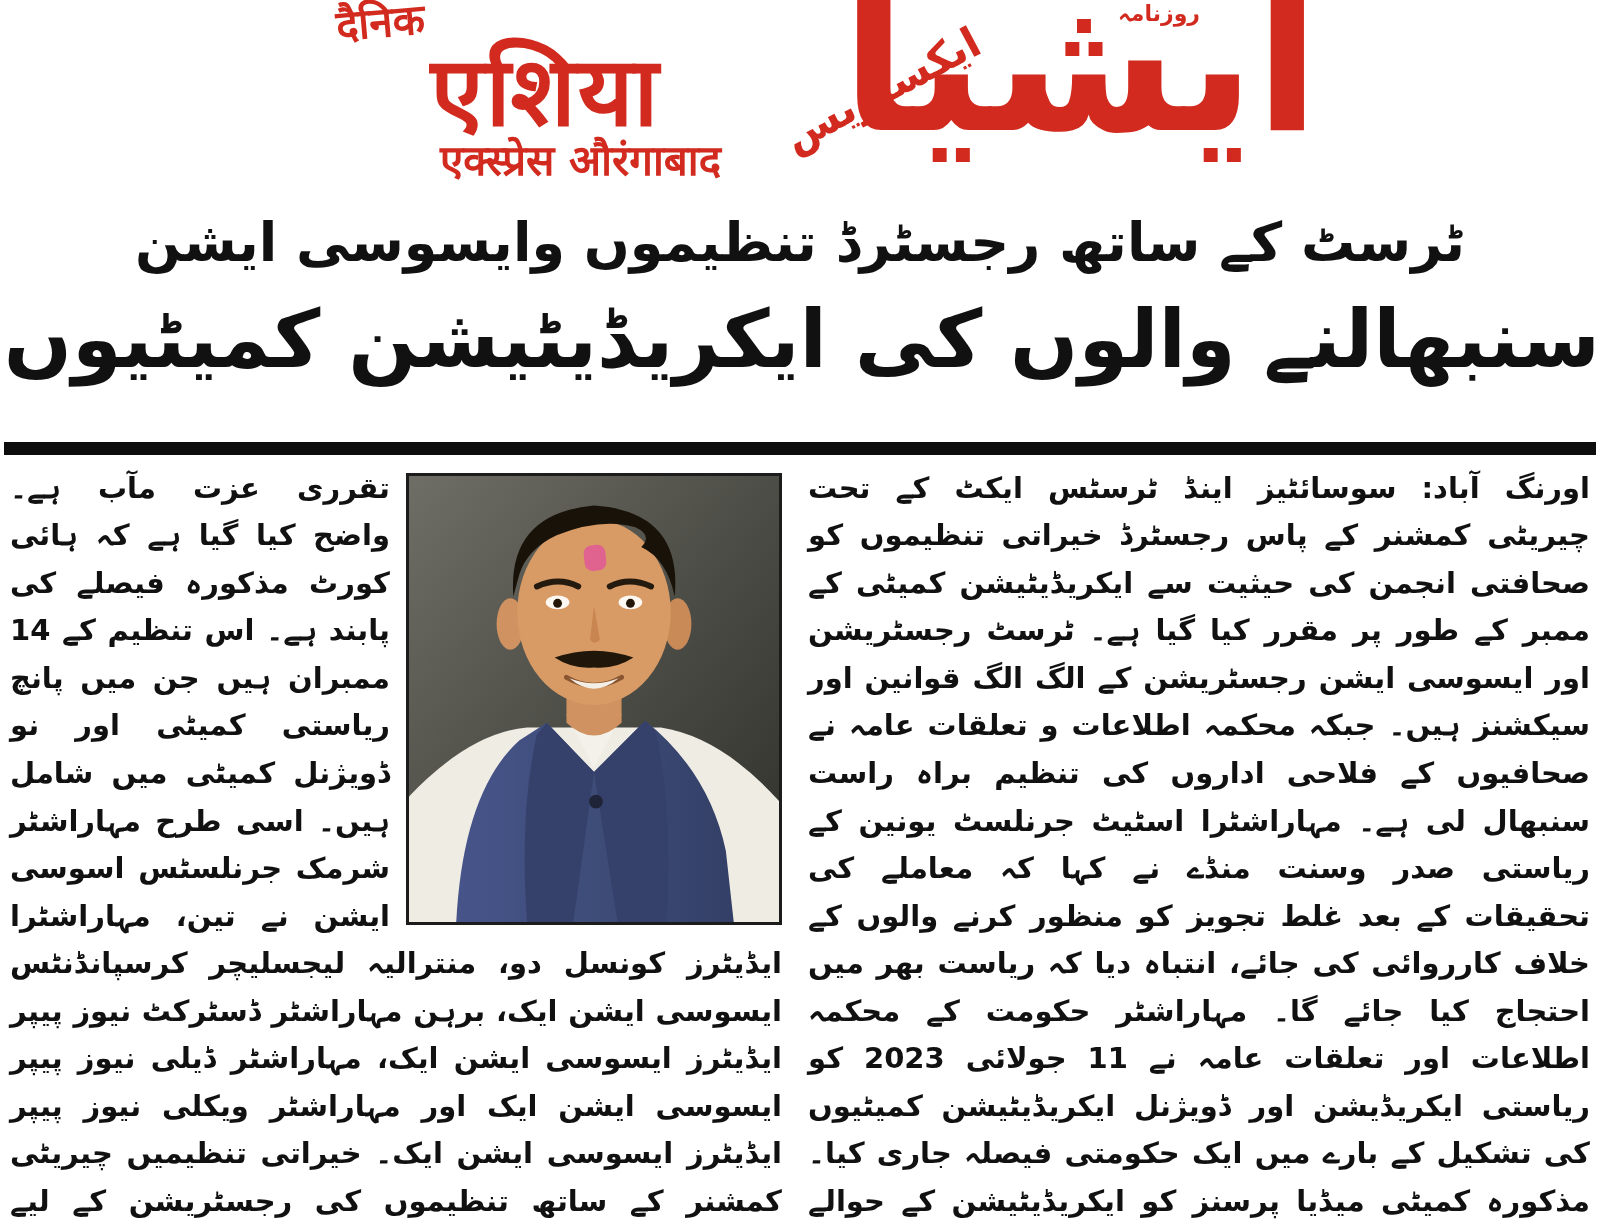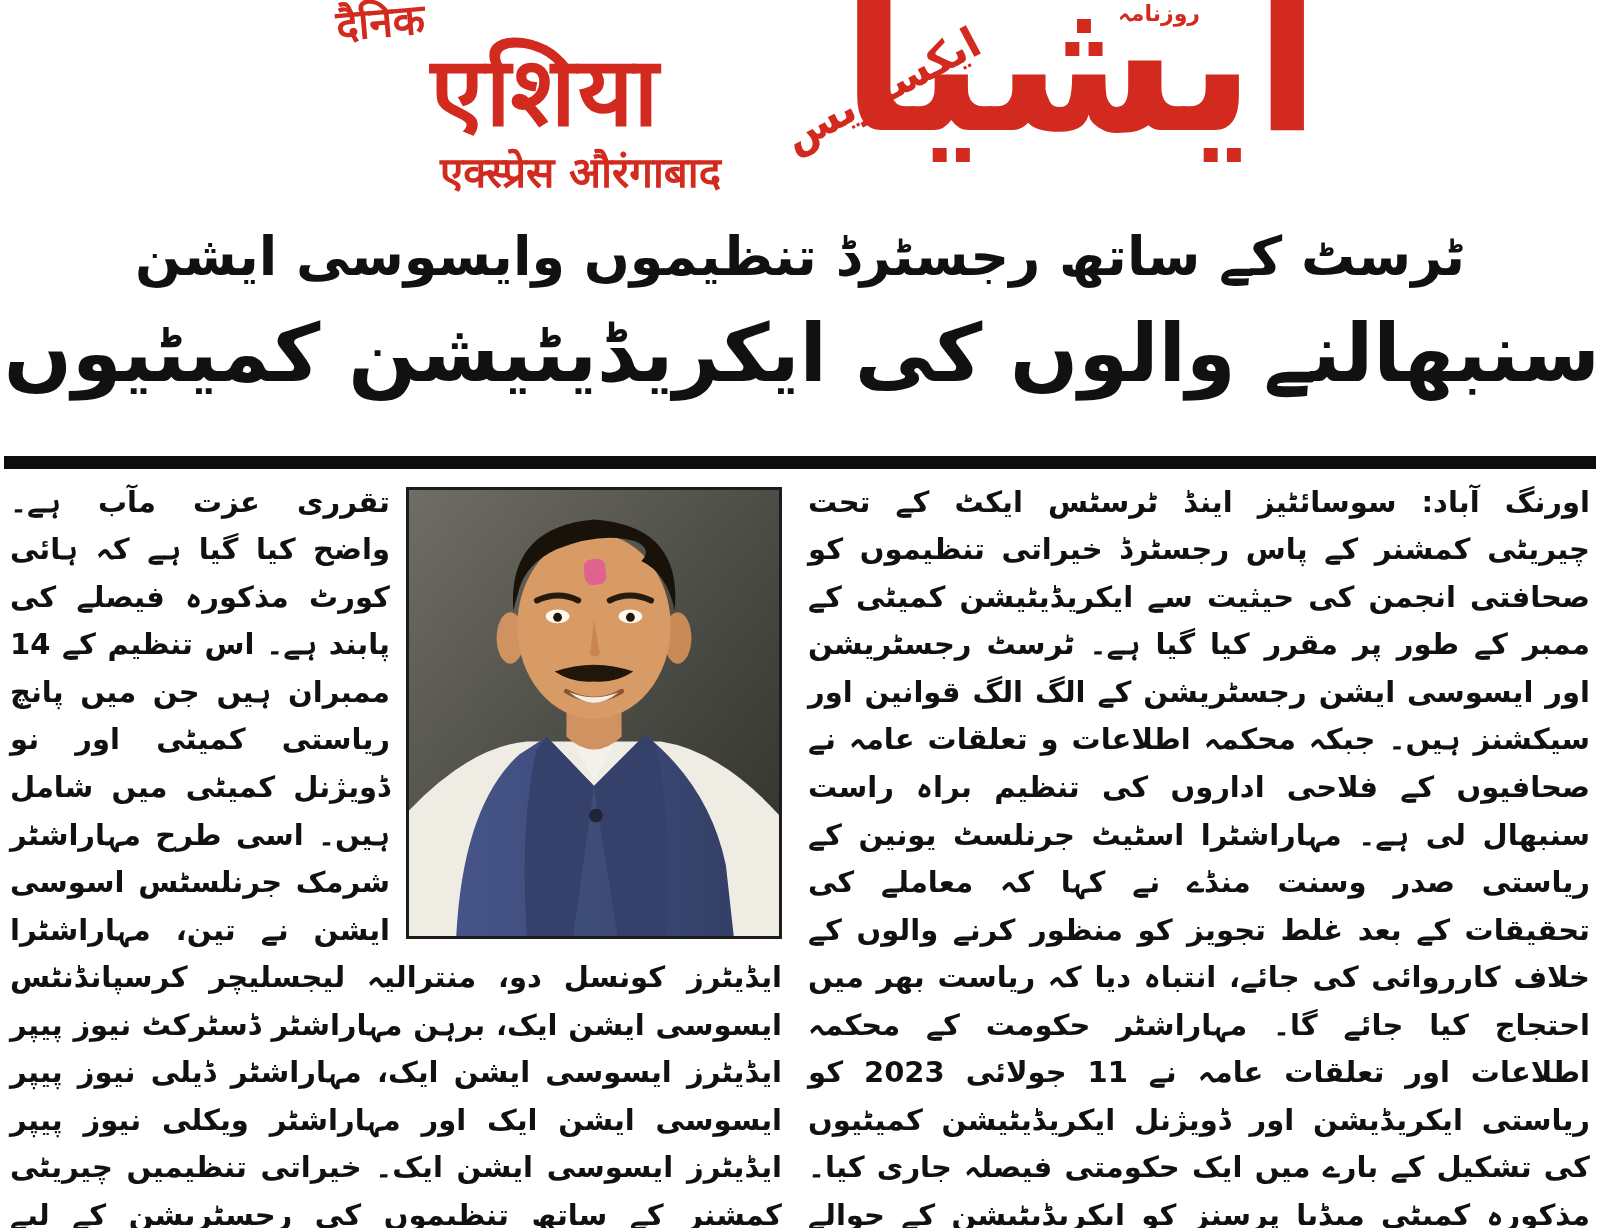--- a/index.html
+++ b/index.html
@@ -5,29 +5,29 @@
   html,body{margin:0;padding:0;background:#ffffff;}
   body{
     width:1600px;height:1228px;overflow:hidden;position:relative;
     font-family:"DejaVu Sans",sans-serif;color:#111;
   }
   
   .masthead{position:relative;height:212px;}
   .deva-block{position:absolute;left:330px;top:2px;color:#d22a1e;line-height:1;}
   .deva-small{font-size:42px;font-weight:bold;transform:rotate(-5deg);display:inline-block;margin-left:6px;}
   .deva-main{font-size:96px;font-weight:bold;margin-left:40px;letter-spacing:2px;text-align:center;}
-  .deva-sub{font-size:42px;font-weight:bold;margin-left:110px;margin-top:12px;}
+  .deva-sub{font-size:42px;font-weight:bold;margin-left:110px;margin-top:0;}
   .urdu-brand{position:absolute;right:280px;top:-30px;color:#d22a1e;direction:rtl;}
   .urdu-main{font-size:190px;font-weight:bold;line-height:1;}
   .urdu-roznama{position:absolute;top:31px;right:120px;font-size:22px;font-weight:bold;margin-left:12px;}
   .urdu-express{position:absolute;top:95px;right:330px;font-size:42px;font-weight:bold;transform:rotate(-28deg);transform-origin:center;}
   
   .kicker{
     text-align:center;direction:rtl;font-weight:bold;
-    font-size:54px;line-height:1.15;margin-top:14px;padding:0 73px;
+    font-size:54px;line-height:1.15;padding:0 73px;
     white-space:nowrap;
   }
   .headline{
     text-align:center;direction:rtl;font-weight:bold;
     font-size:80px;line-height:1.2;margin-top:18px;
     white-space:nowrap;letter-spacing:-1px;
   }
   .rule{height:13px;background:#0d0d0d;margin:14px 4px 0 4px;}
   
   .columns{

